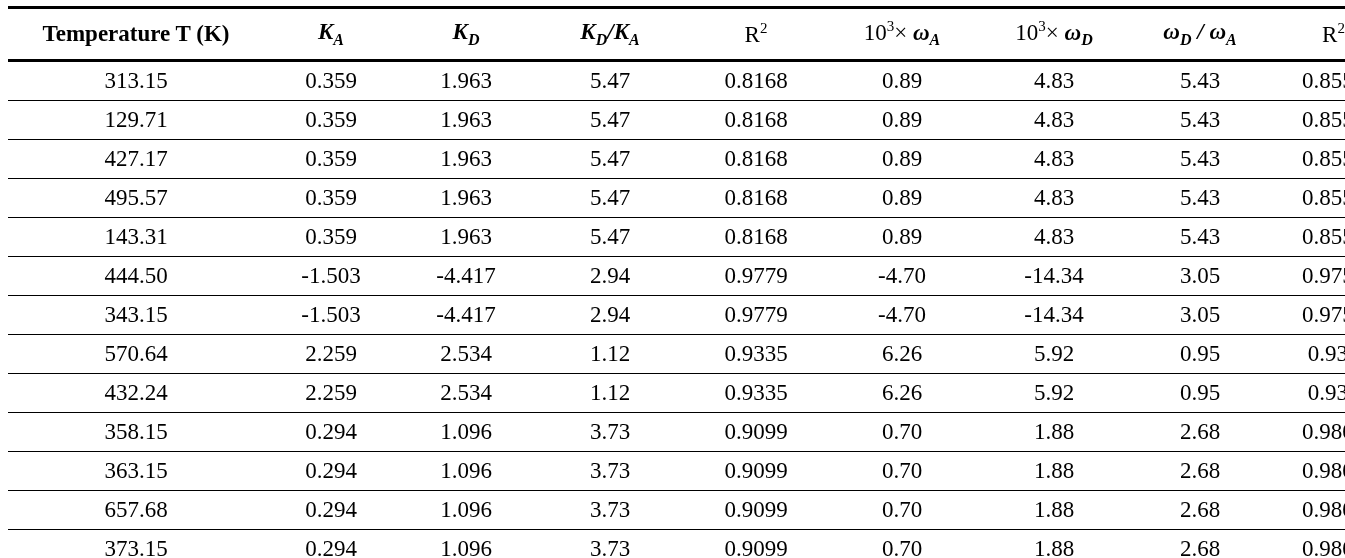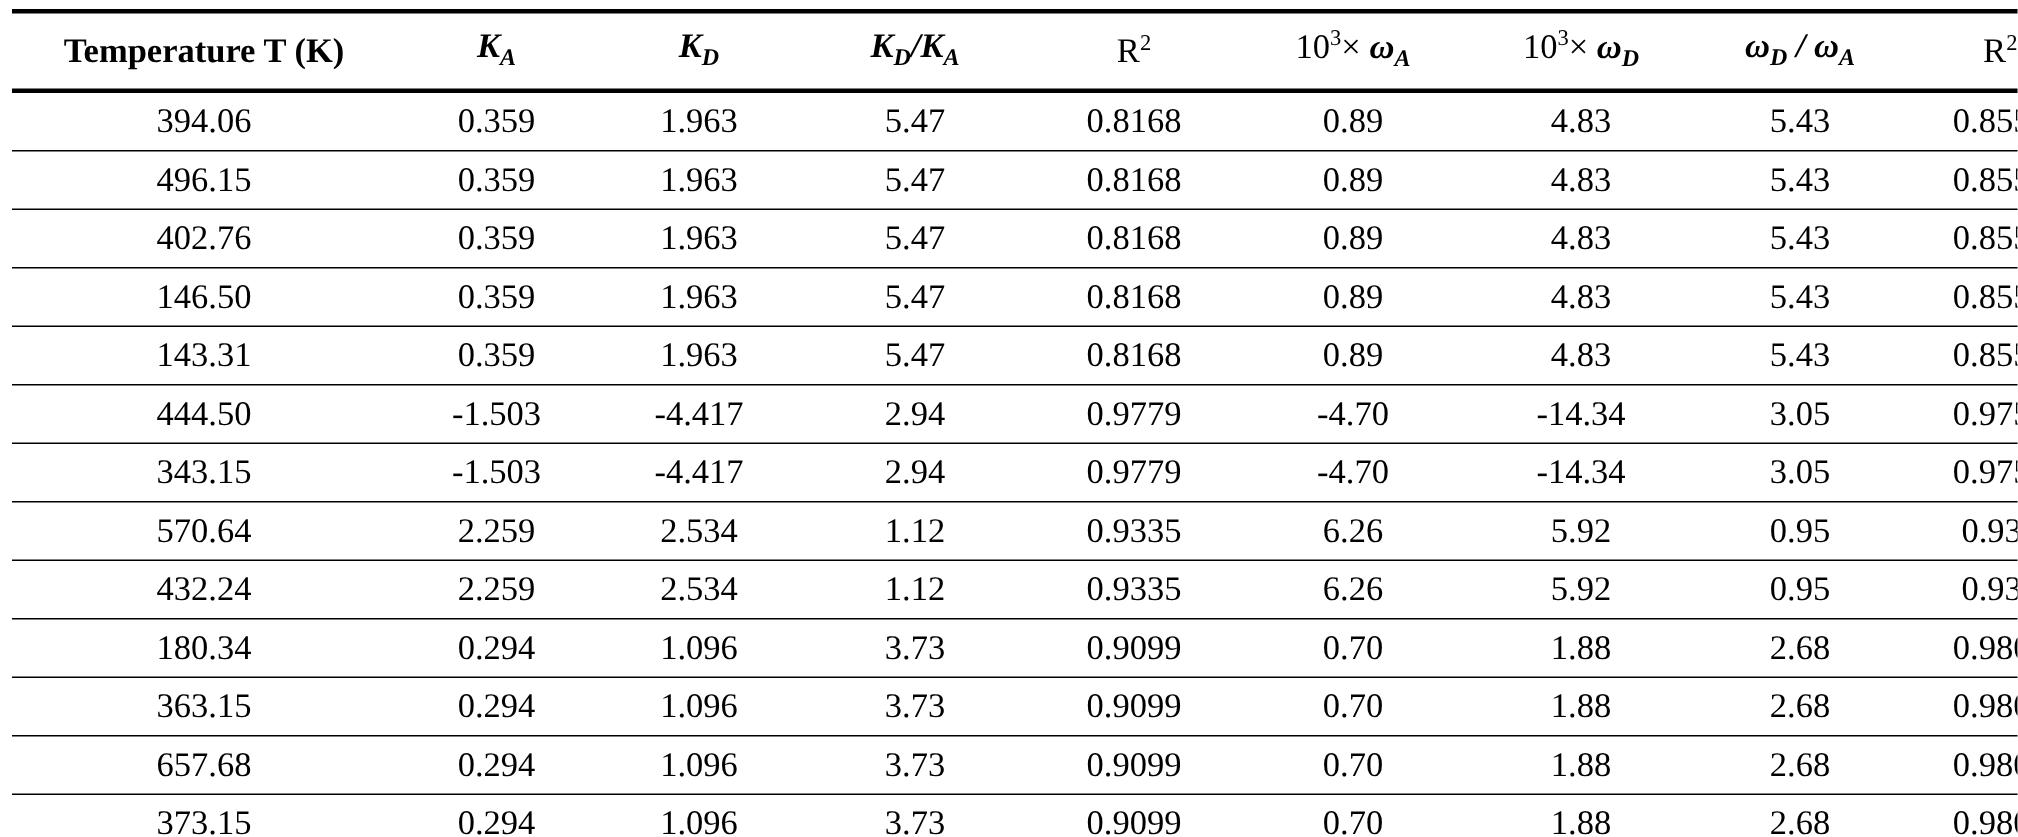--- a/index.html
+++ b/index.html
@@ -131,54 +131,54 @@
         <th>
           <span class="greek">ω</span><span class="sub">D</span><span class="greek"> / </span><span class="greek">ω</span><span class="sub">A</span>
         </th>
         <th>
           <span class="r2">R</span><span class="sup r2">2</span>
         </th>
       </tr>
     </thead>
     <tbody>
         <tr>
-          <td>394.06</td>
-          <td>0.359</td>
-          <td>1.963</td>
-          <td>5.47</td>
-          <td>0.8168</td>
-          <td>0.89</td>
-          <td>4.83</td>
-          <td>5.43</td>
-          <td>0.8557</td>
-        </tr>
-        <tr>
-          <td>496.15</td>
-          <td>0.359</td>
-          <td>1.963</td>
-          <td>5.47</td>
-          <td>0.8168</td>
-          <td>0.89</td>
-          <td>4.83</td>
-          <td>5.43</td>
-          <td>0.8557</td>
-        </tr>
-        <tr>
-          <td>402.76</td>
-          <td>0.359</td>
-          <td>1.963</td>
-          <td>5.47</td>
-          <td>0.8168</td>
-          <td>0.89</td>
-          <td>4.83</td>
-          <td>5.43</td>
-          <td>0.8557</td>
-        </tr>
-        <tr>
-          <td>146.50</td>
+          <td>313.15</td>
+          <td>0.359</td>
+          <td>1.963</td>
+          <td>5.47</td>
+          <td>0.8168</td>
+          <td>0.89</td>
+          <td>4.83</td>
+          <td>5.43</td>
+          <td>0.8557</td>
+        </tr>
+        <tr>
+          <td>129.71</td>
+          <td>0.359</td>
+          <td>1.963</td>
+          <td>5.47</td>
+          <td>0.8168</td>
+          <td>0.89</td>
+          <td>4.83</td>
+          <td>5.43</td>
+          <td>0.8557</td>
+        </tr>
+        <tr>
+          <td>427.17</td>
+          <td>0.359</td>
+          <td>1.963</td>
+          <td>5.47</td>
+          <td>0.8168</td>
+          <td>0.89</td>
+          <td>4.83</td>
+          <td>5.43</td>
+          <td>0.8557</td>
+        </tr>
+        <tr>
+          <td>495.57</td>
           <td>0.359</td>
           <td>1.963</td>
           <td>5.47</td>
           <td>0.8168</td>
           <td>0.89</td>
           <td>4.83</td>
           <td>5.43</td>
           <td>0.8557</td>
         </tr>
         <tr>
@@ -230,21 +230,21 @@
           <td>2.259</td>
           <td>2.534</td>
           <td>1.12</td>
           <td>0.9335</td>
           <td>6.26</td>
           <td>5.92</td>
           <td>0.95</td>
           <td>0.936</td>
         </tr>
         <tr>
-          <td>180.34</td>
+          <td>358.15</td>
           <td>0.294</td>
           <td>1.096</td>
           <td>3.73</td>
           <td>0.9099</td>
           <td>0.70</td>
           <td>1.88</td>
           <td>2.68</td>
           <td>0.9804</td>
         </tr>
         <tr>

